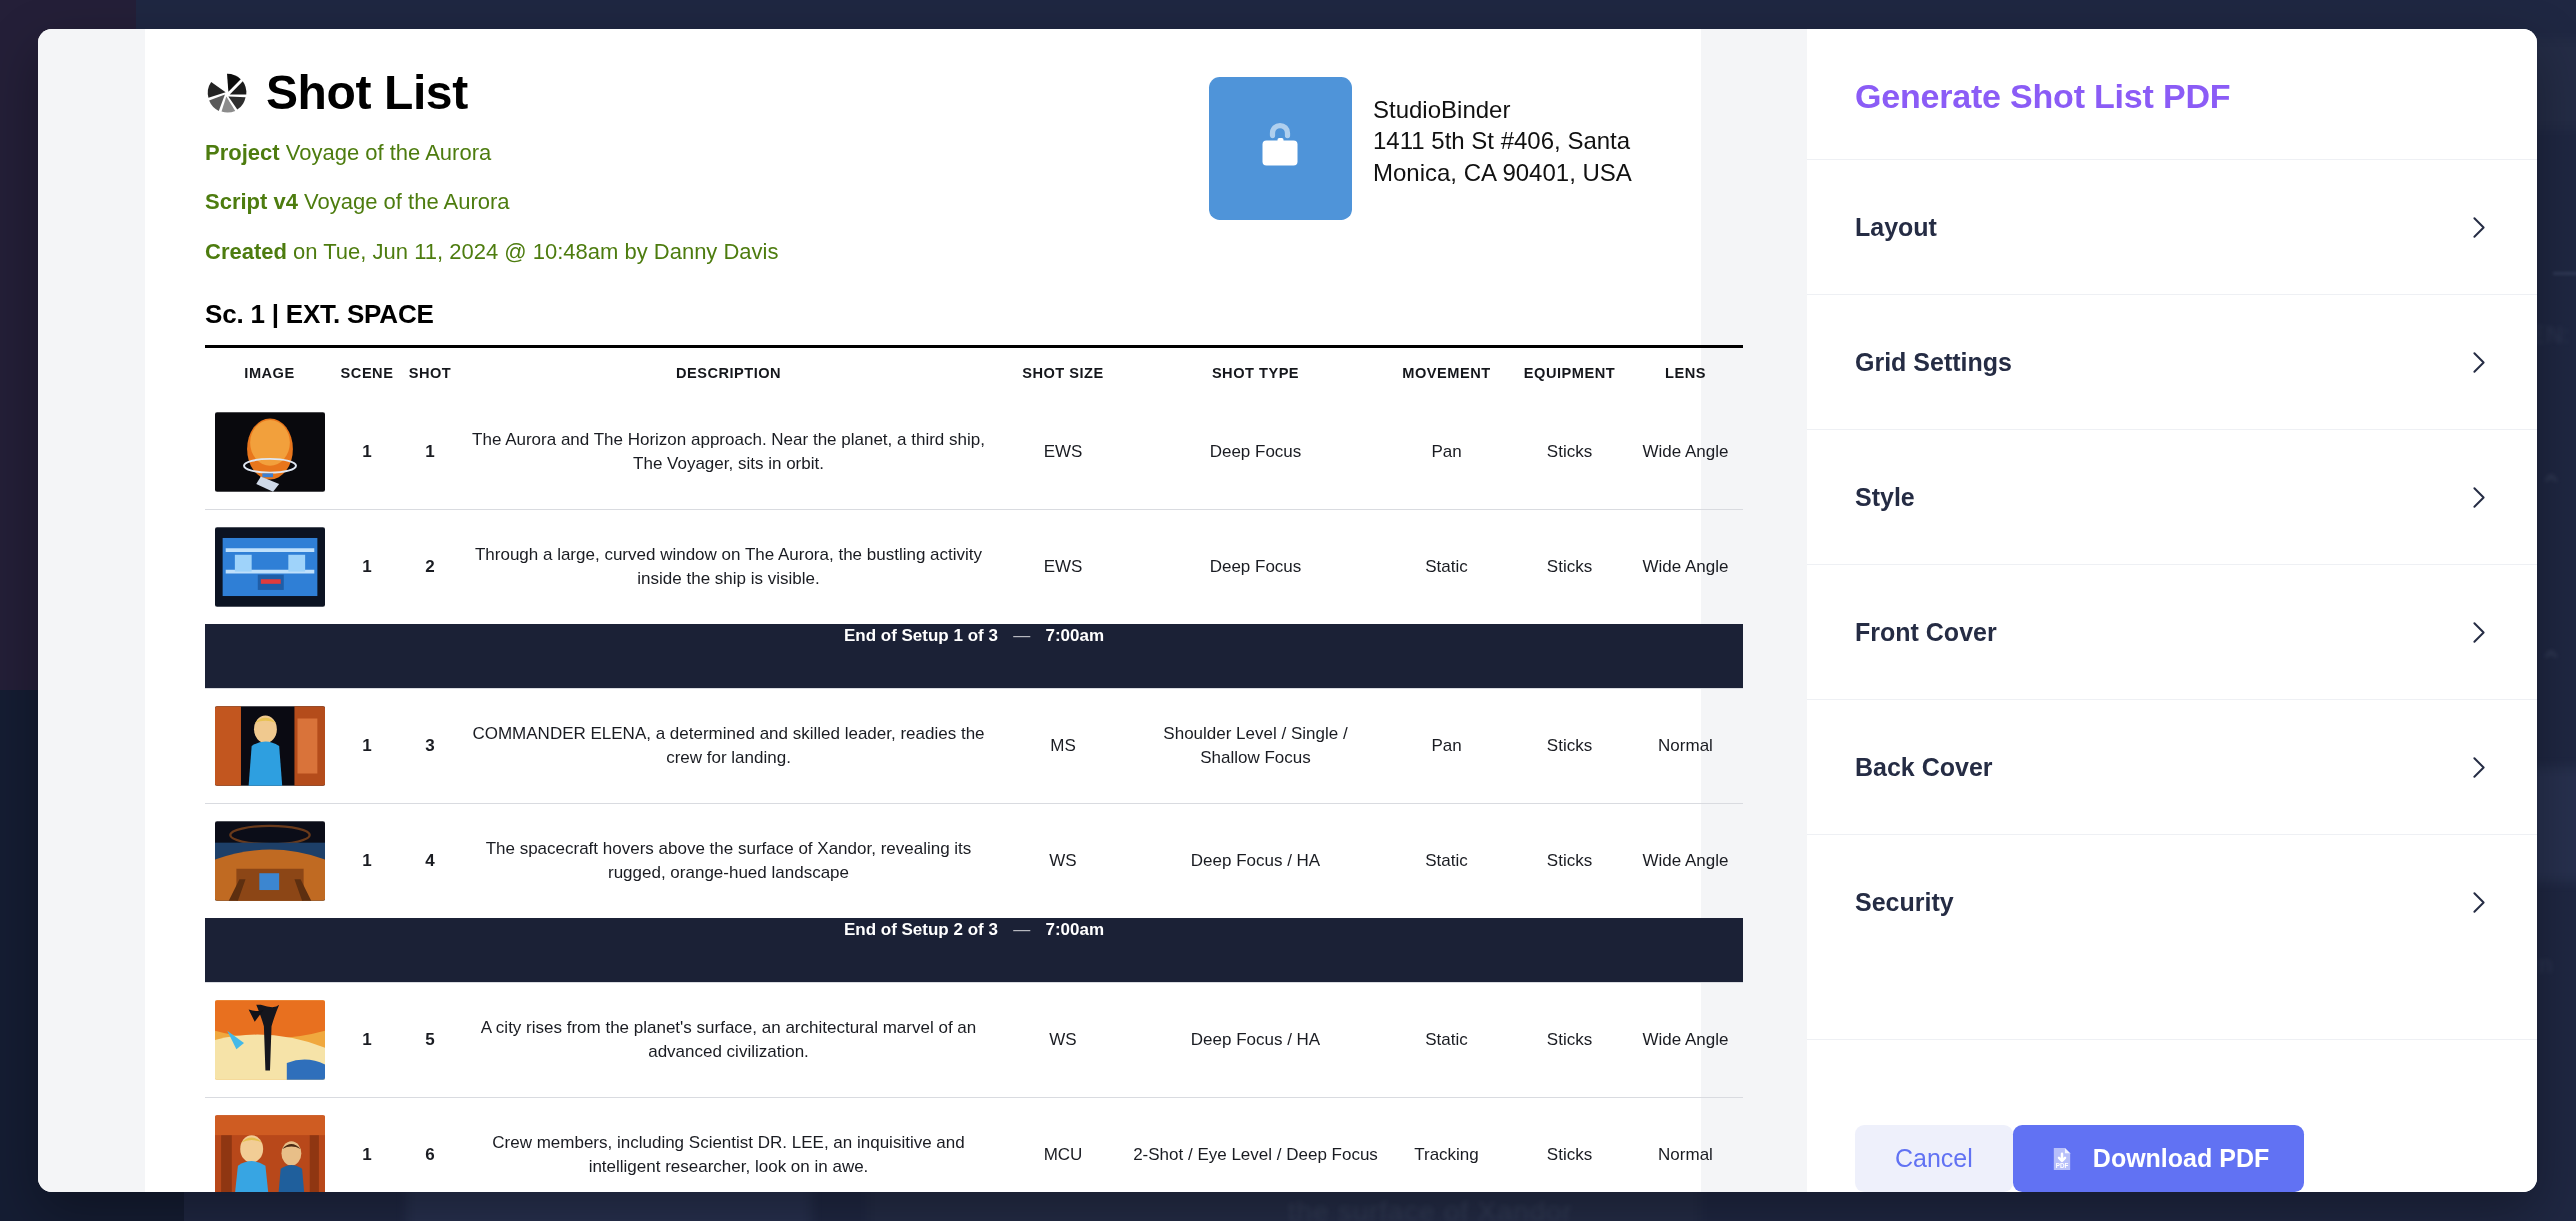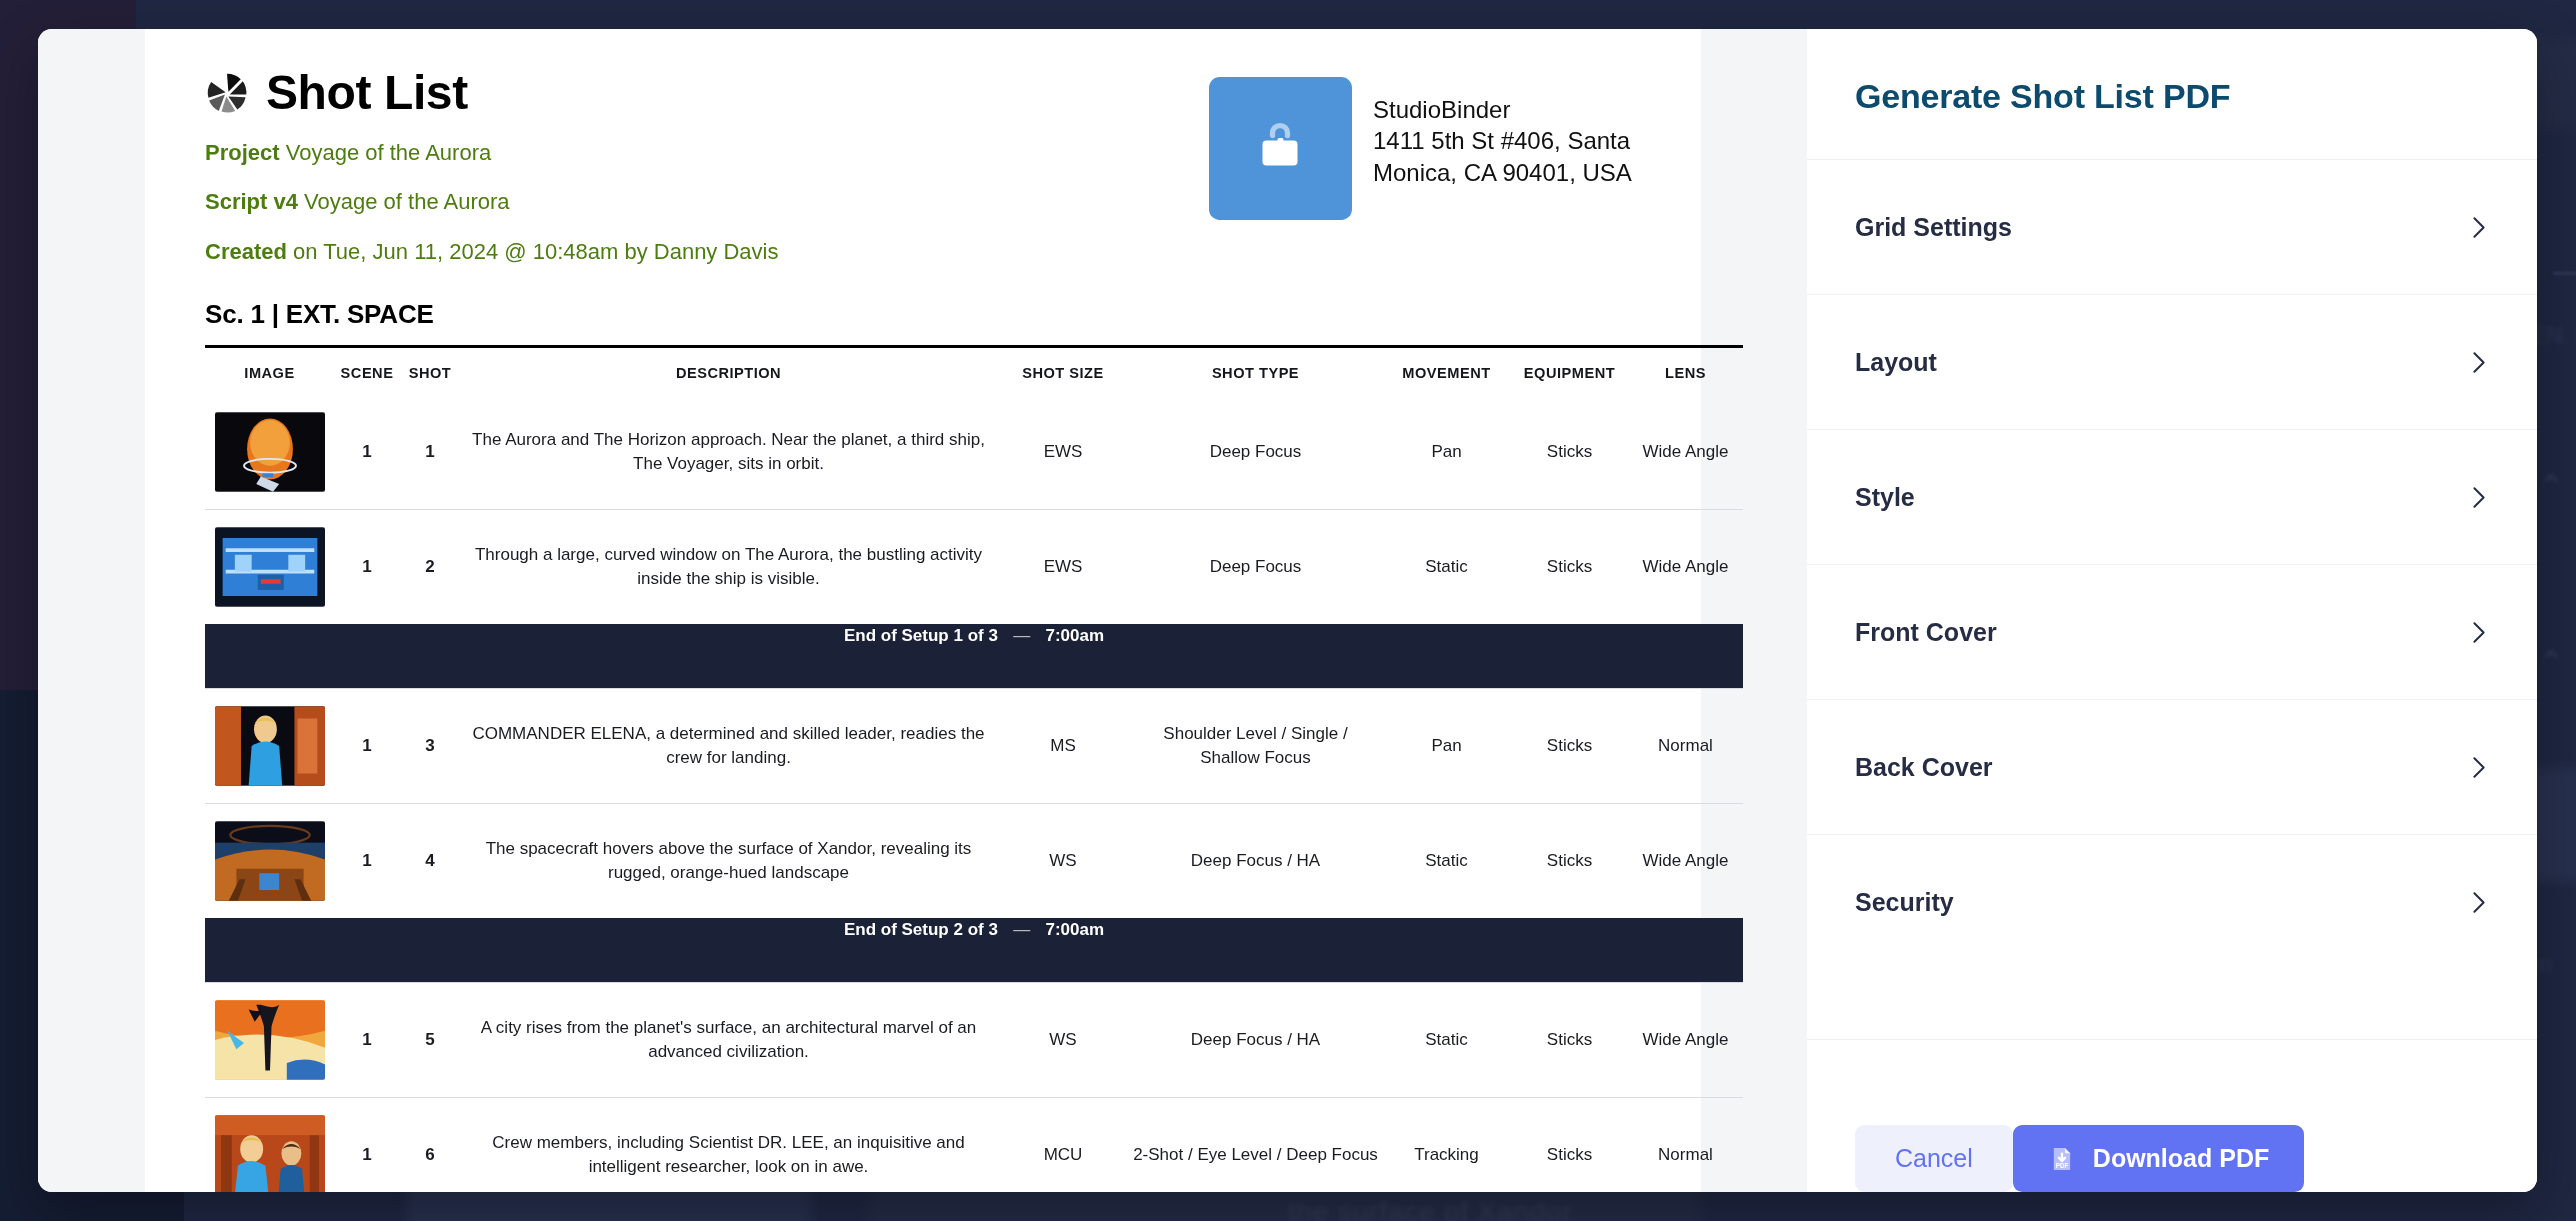--- a/index.html
+++ b/index.html
@@ -234,21 +234,21 @@
     width: 730px;
     height: 100%;
     background: #ffffff;
     display: flex;
     flex-direction: column;
     position: relative;
   }
   .panel-title {
     font-size: 34px;
     font-weight: 700;
-    color: #0c4a6e;
+    color: #8b5cf6;
     padding: 48px 48px 0 48px;
     letter-spacing: -0.2px;
   }
   .panel-list {
     flex: 1;
     margin-top: 43px;
     overflow: hidden;
   }
   .panel-row {
     height: 135px;
@@ -542,27 +542,27 @@
 
       </div>
     </div>
   </div>
 
   <div class="settings-panel">
     <div class="panel-title">Generate Shot List PDF</div>
 
     <div class="panel-list" id="panel-rows">
         <div class="panel-row">
-          <span class="panel-row-label">Grid Settings</span>
+          <span class="panel-row-label">Layout</span>
           <svg class="chev" width="20" height="31" viewBox="0 0 26 40">
             <path d="M7 8 L19 20 L7 32" fill="none" stroke="currentColor" stroke-width="2.6" stroke-linecap="round" stroke-linejoin="round"></path>
           </svg>
         </div>
         <div class="panel-row">
-          <span class="panel-row-label">Layout</span>
+          <span class="panel-row-label">Grid Settings</span>
           <svg class="chev" width="20" height="31" viewBox="0 0 26 40">
             <path d="M7 8 L19 20 L7 32" fill="none" stroke="currentColor" stroke-width="2.6" stroke-linecap="round" stroke-linejoin="round"></path>
           </svg>
         </div>
         <div class="panel-row">
           <span class="panel-row-label">Style</span>
           <svg class="chev" width="20" height="31" viewBox="0 0 26 40">
             <path d="M7 8 L19 20 L7 32" fill="none" stroke="currentColor" stroke-width="2.6" stroke-linecap="round" stroke-linejoin="round"></path>
           </svg>
         </div>

